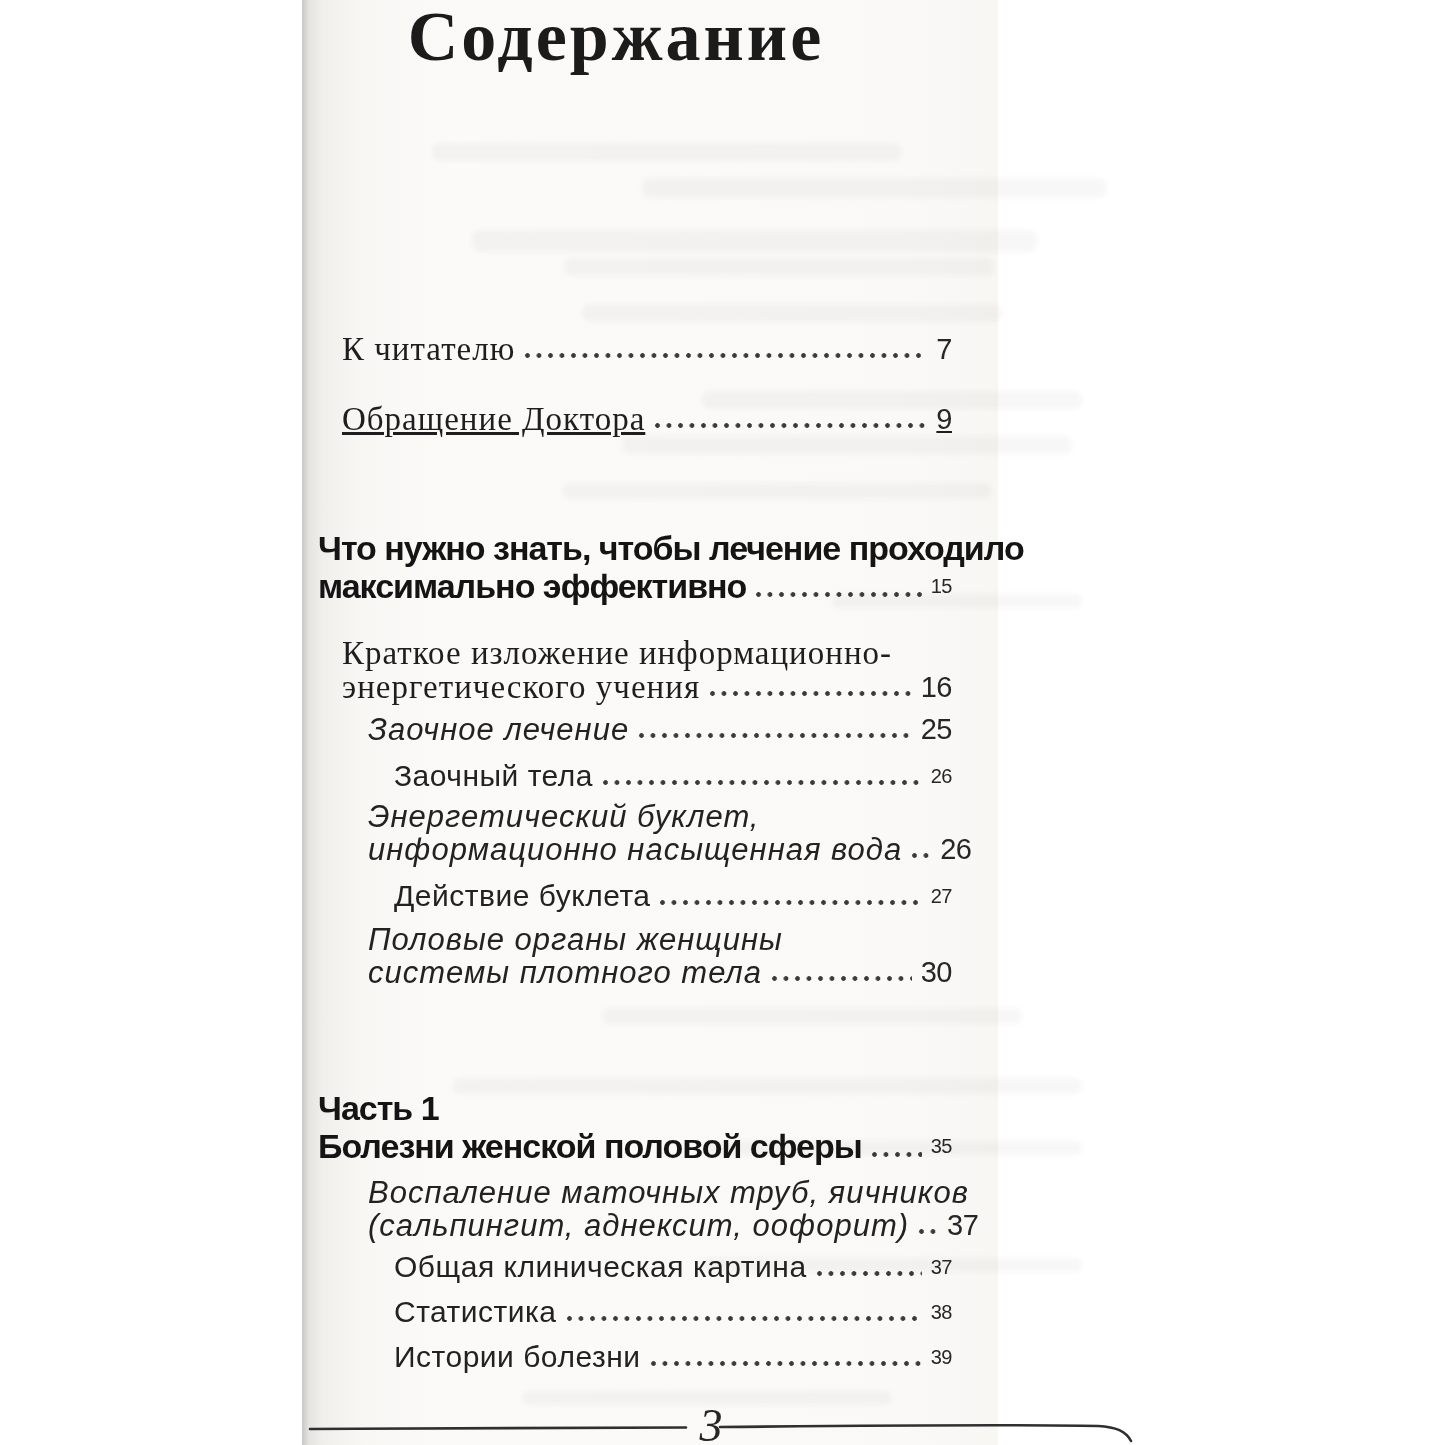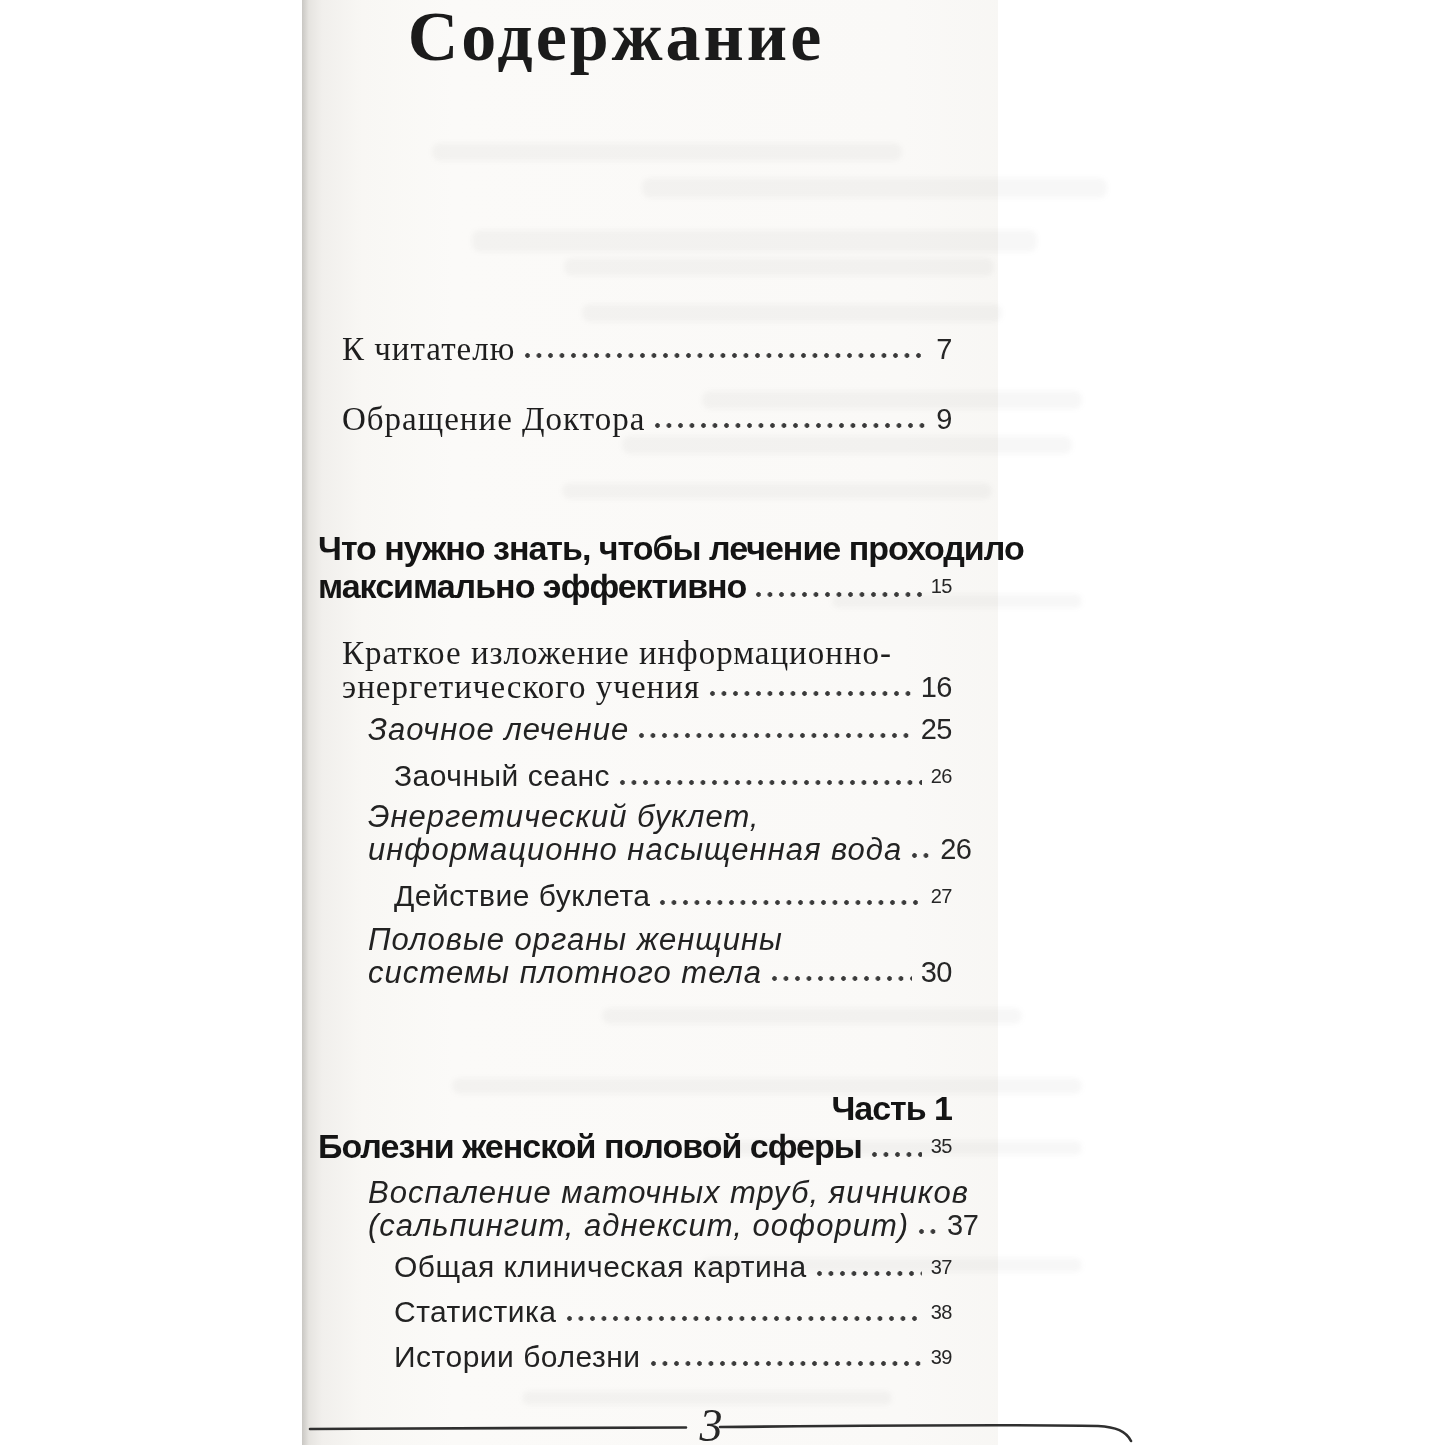--- a/index.html
+++ b/index.html
@@ -84,21 +84,21 @@
     <div>
 
       <div class="entry e-serif" style="top:332px;">
         <div class="row">
           <span class="label">К читателю</span>
           <span class="leader"></span>
           <span class="pagenum">7</span>
         </div>
       </div>
 
-      <div class="entry e-serif" style="top:402px;">
+      <div class="entry e-serif" style="top:402px;text-decoration:underline;">
         <div class="row">
           <span class="label">Обращение Доктора</span>
           <span class="leader"></span>
           <span class="pagenum">9</span>
         </div>
       </div>
 
       <div class="entry e-bold" style="top:529px;">
         <div class="label">Что нужно знать, чтобы лечение проходило</div>
         <div class="row">
@@ -120,21 +120,21 @@
       <div class="entry e-italic" style="top:713px;">
         <div class="row">
           <span class="label">Заочное лечение</span>
           <span class="leader"></span>
           <span class="pagenum">25</span>
         </div>
       </div>
 
       <div class="entry e-sub" style="top:759px;">
         <div class="row">
-          <span class="label">Заочный сеанс</span>
+          <span class="label">Заочный тела</span>
           <span class="leader"></span>
           <span class="pagenum">26</span>
         </div>
       </div>
 
       <div class="entry e-italic" style="top:800px;">
         <div class="label">Энергетический буклет,</div>
         <div class="row">
           <span class="label">информационно насыщенная вода</span>
           <span class="leader"></span>
@@ -152,21 +152,21 @@
 
       <div class="entry e-italic" style="top:923px;">
         <div class="label">Половые органы женщины</div>
         <div class="row">
           <span class="label">системы плотного тела</span>
           <span class="leader"></span>
           <span class="pagenum">30</span>
         </div>
       </div>
 
-      <div class="entry e-bold" style="top:1089px;text-align:right;">
+      <div class="entry e-bold" style="top:1089px;">
         <div class="label">Часть 1</div>
         <div class="row">
           <span class="label">Болезни женской половой сферы</span>
           <span class="leader"></span>
           <span class="pagenum">35</span>
         </div>
       </div>
 
       <div class="entry e-italic" style="top:1176px;">
         <div class="label">Воспаление маточных труб, яичников</div>

